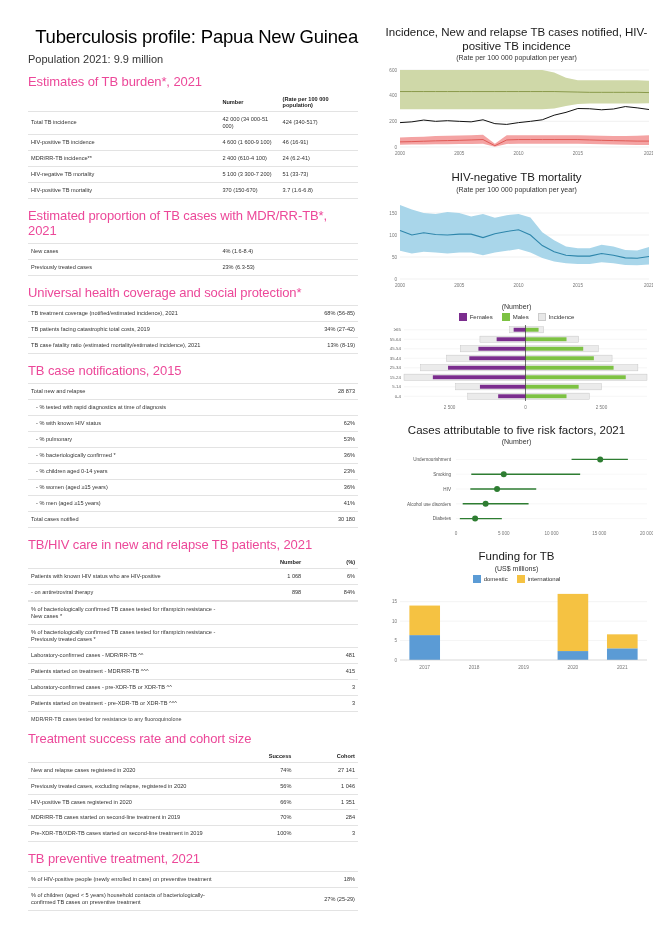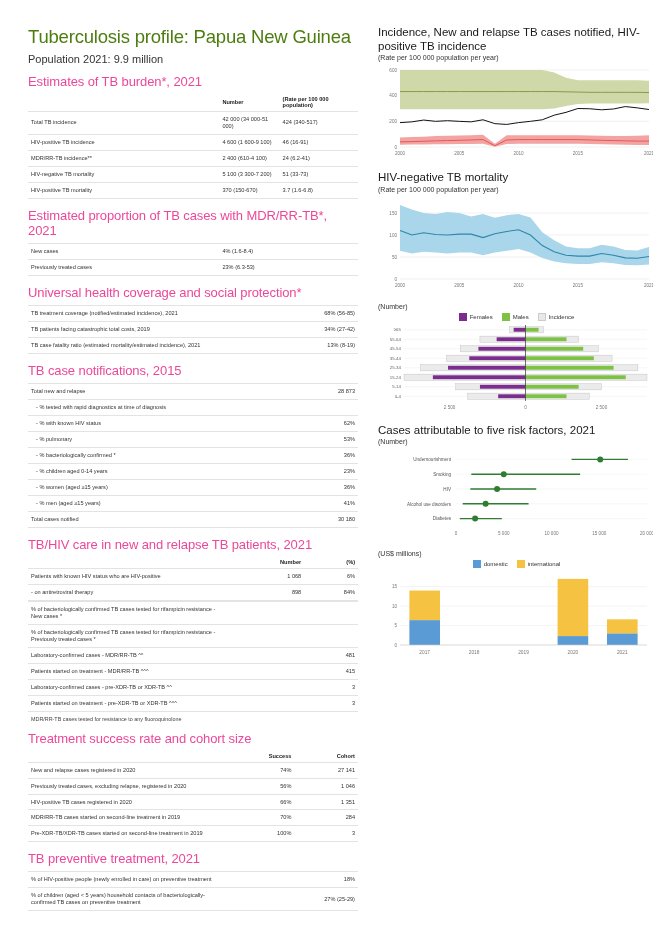--- a/index.html
+++ b/index.html
@@ -5,23 +5,23 @@
   * { box-sizing: border-box; margin: 0; padding: 0; }
   body {
     width: 665px; height: 940px;
     background: #ffffff;
     font-family: "Liberation Sans", sans-serif;
     color: #222;
     overflow: hidden;
   }
   .page { display: flex; width: 665px; height: 940px; padding: 26px 10px 0 28px; }
   .left-col { width: 342px; padding-right: 12px; }
-  .right-col { width: 285px; padding-left: 8px; }
-
-  .doc-title { font-size: 18.5px; font-weight: 400; letter-spacing: -0.2px; color: #4d7c0f; margin-bottom: 5px; }
+  .right-col { width: 285px; padding-left: 8px; text-align: center; }
+
+  .doc-title { font-size: 18.5px; font-weight: 400; letter-spacing: -0.2px; color: #000000; margin-bottom: 5px; text-align: right; }
   .pop-line { font-size: 11px; color: #333; margin-bottom: 3px; }
 
   h2.sec { font-size: 13px; font-weight: 400; color: #ec4899; margin: 9px 0 5px 0; letter-spacing: -0.1px; }
   h2.sec:first-child { margin-top: 0; }
 
   table.tbl { width: 100%; border-collapse: collapse; font-size: 5.6px; }
   table.tbl th { font-weight: bold; text-align: left; padding: 2px 3px 3px 3px; font-size: 5.6px; color: #222; border: 0; }
   table.tbl th.num, table.tbl td.num { text-align: left; }
   table.tbl th.r, table.tbl td.r { text-align: right; }
   table.tbl td { padding: 4px 3px; border-top: 1px solid #e3e3e3; color: #333; line-height: 1.25; }
@@ -417,20 +417,21 @@
             <text x="78" y="87" font-size="4.6" fill="#777" text-anchor="middle" font-family="&quot;Liberation Sans&quot;, sans-serif">0</text>
             <text x="125.75" y="87" font-size="4.6" fill="#777" text-anchor="middle" font-family="&quot;Liberation Sans&quot;, sans-serif">5 000</text>
             <text x="173.5" y="87" font-size="4.6" fill="#777" text-anchor="middle" font-family="&quot;Liberation Sans&quot;, sans-serif">10 000</text>
             <text x="221.25" y="87" font-size="4.6" fill="#777" text-anchor="middle" font-family="&quot;Liberation Sans&quot;, sans-serif">15 000</text>
             <text x="269" y="87" font-size="4.6" fill="#777" text-anchor="middle" font-family="&quot;Liberation Sans&quot;, sans-serif">20 000</text>
           </svg>
         </div>
     </div>
 
     <div>
+      <div class="chart-title">Funding for TB</div>
       <div class="chart-sub">(US$ millions)</div>
       <div class="legend" id="legend-funding">
           <div><span class="sw" style="background:#5B9BD5"></span>domestic</div>
           <div><span class="sw" style="background:#F5C242"></span>international</div>
         </div>
       <div class="chart-box">
           <svg id="svg-funding" width="275" height="90">
             <line x1="22" x2="269" y1="76" y2="76" stroke="#ededed" stroke-width="0.6"></line>
             <text x="19" y="77.8" font-size="4.6" fill="#777" text-anchor="end" font-family="&quot;Liberation Sans&quot;, sans-serif">0</text>
             <line x1="22" x2="269" y1="56.55555555555556" y2="56.55555555555556" stroke="#ededed" stroke-width="0.6"></line>

